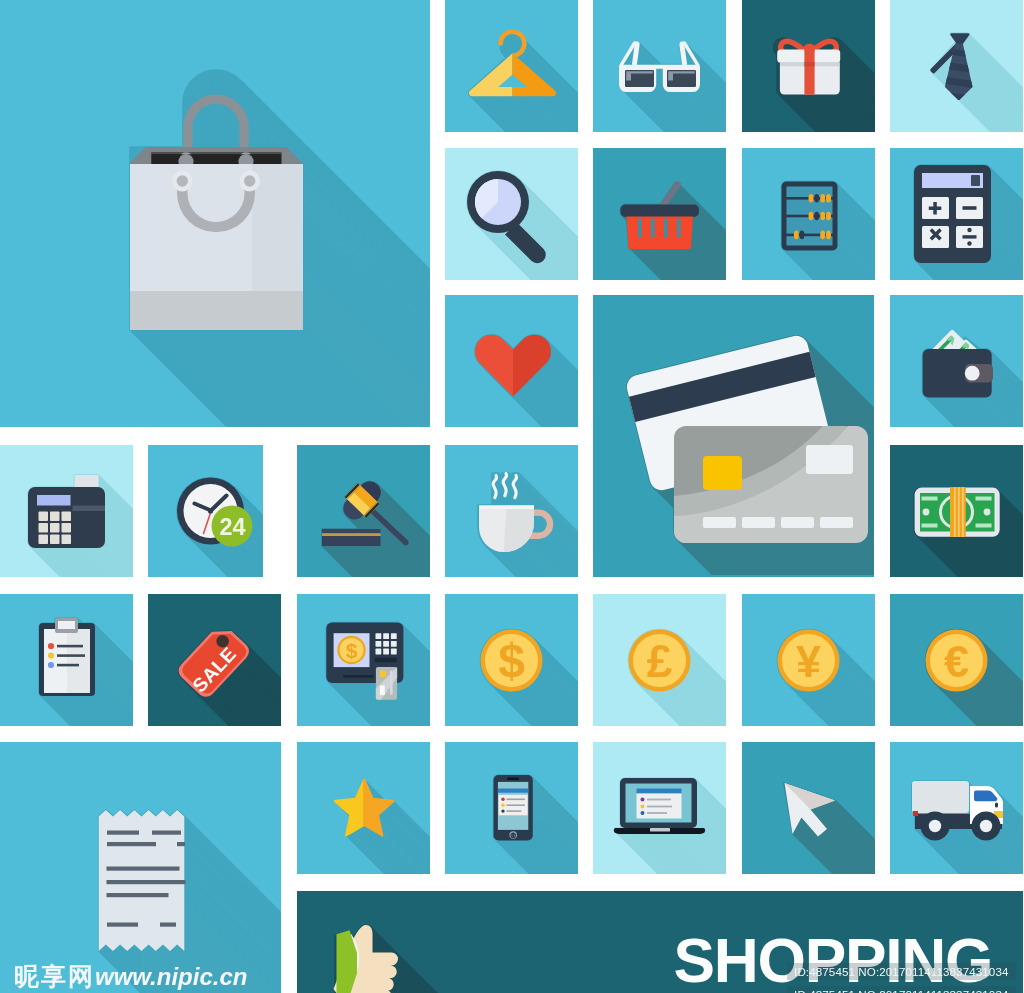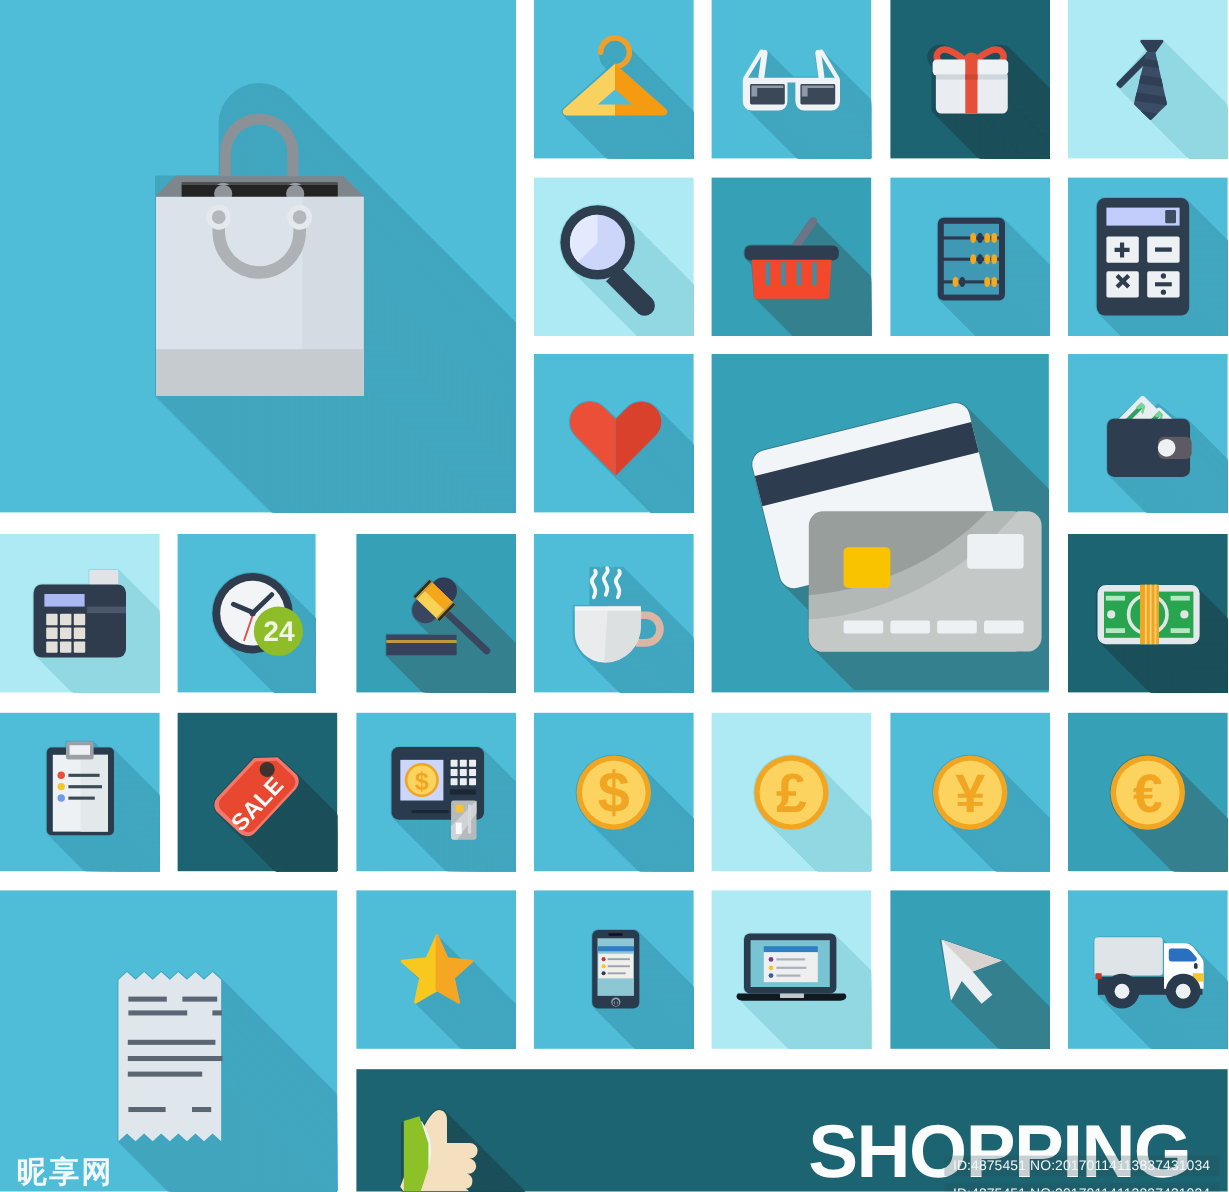--- a/index.html
+++ b/index.html
@@ -22,20 +22,21 @@
   #wm-right2{position:absolute;z-index:30;right:8.5px;top:986px;font-size:11.6px;
     color:#f2f7f9;letter-spacing:0.1px;white-space:nowrap;padding:2.5px 7px;line-height:1;
     background:rgba(40,70,80,0.2);}
 </style>
 </head>
 <body>
 
 <div id="stage">
   <div id="wm-left">
     <span class="cn">昵享网</span>
+    <span class="url">www.nipic.cn</span>
   </div>
   <div id="wm-right">ID:4875451 NO:20170114113837431034</div>
   <div id="wm-right2">ID:4875451 NO:20170114113837431034</div>
 <div class="tile" title="Shopping bag" style="left: 0px; top: 0px; width: 429.6px; height: 427px; background: rgb(79, 189, 216);">
       <svg width="429.6" height="427" viewBox="0 0 429.6 427">
         <defs>
           <clipPath id="cp-shopping-bag">
             <rect width="431" height="430"></rect>
           </clipPath>
           <g id="Xshoppingbag0" stroke-width="1.6" stroke-linejoin="round">

